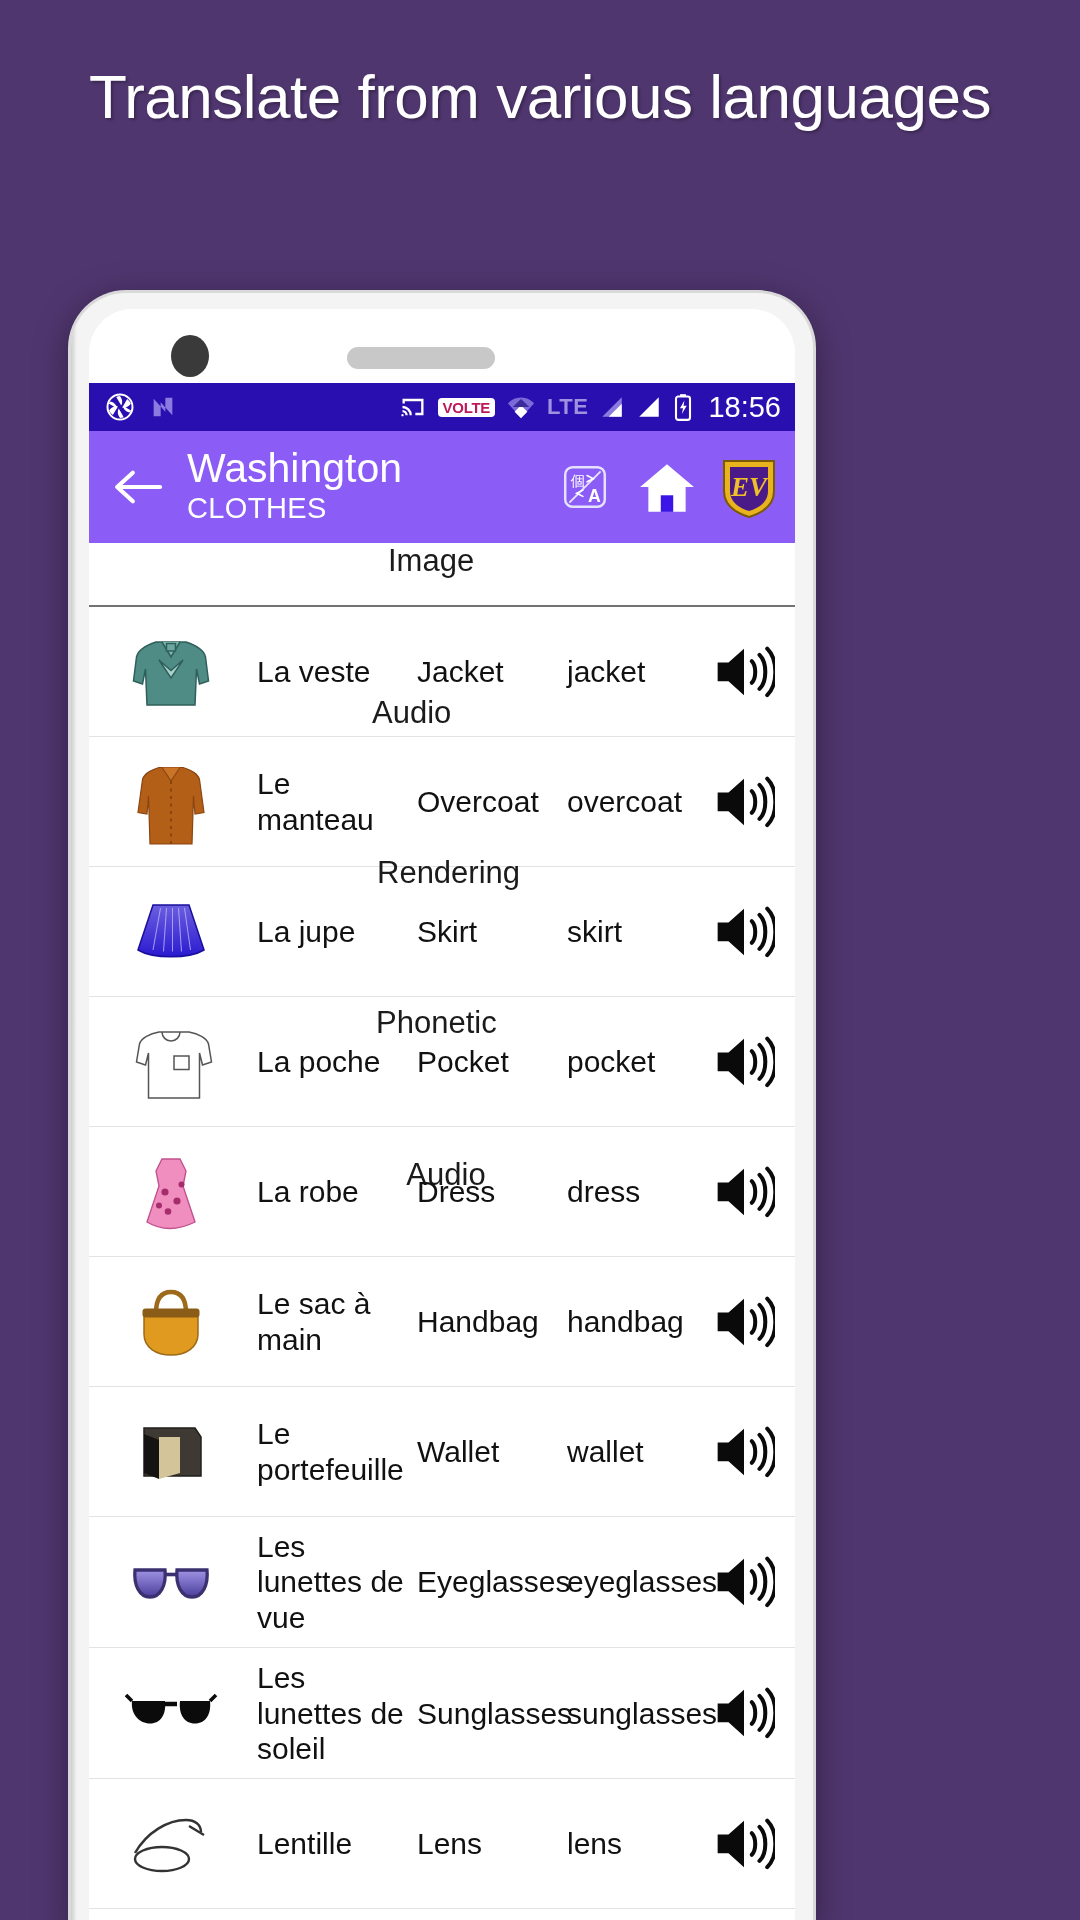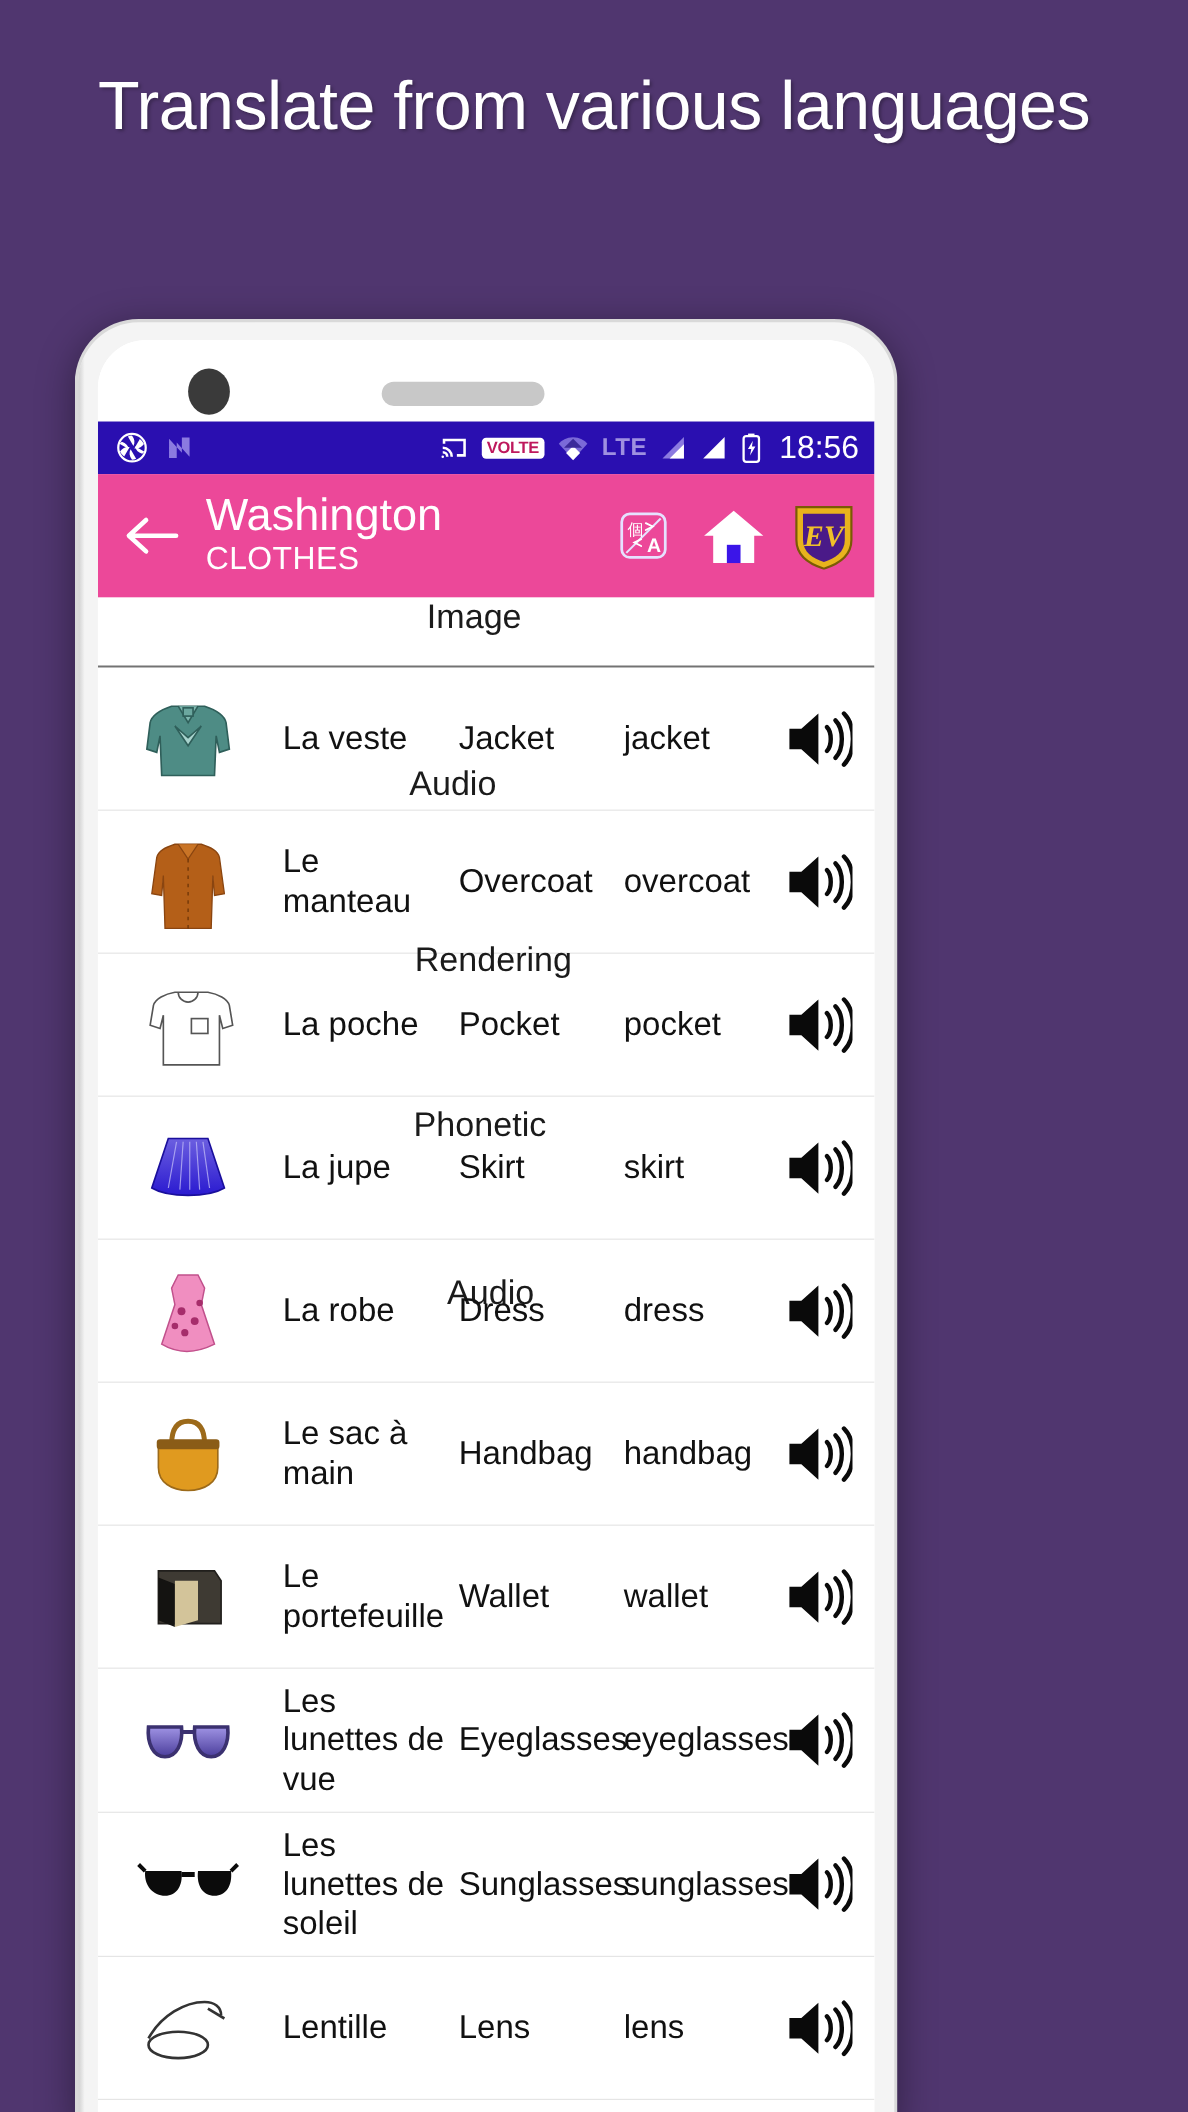--- a/index.html
+++ b/index.html
@@ -85,21 +85,21 @@
     letter-spacing:0.5px;
   }
   .sb-time{
     color:#ffffff; font-size:29px; font-weight:400;
     margin-left:4px;
   }
 
   
   .toolbar{
     height:112px;
-    background:#ec4899;
+    background:#8b5cf6;
     display:flex; align-items:center;
     padding:0 10px 0 18px;
     position:relative;
   }
   .back-arrow{
     width:62px; height:62px;
     display:flex; align-items:center; justify-content:center;
     flex:0 0 auto;
   }
   .toolbar-titles{
@@ -336,43 +336,20 @@
   <path d="M25 11c3 3 3 11 0 14" fill="none" stroke="#0a0a0a" stroke-width="2.6" stroke-linecap="round"></path>
   <path d="M30 7c5 5 5 17 0 22" fill="none" stroke="#0a0a0a" stroke-width="2.6" stroke-linecap="round"></path>
   <path d="M35 3c7 7 7 23 0 30" fill="none" stroke="#0a0a0a" stroke-width="2.6" stroke-linecap="round"></path>
 </svg></div>
 
      </div>
         </div>
         <div class="t-row">
           <div class="thumb-wrap">
         <div class="thumb"><svg viewBox="0 0 64 64">
-                <g fill="#fff" stroke="#555" stroke-width="1">
-    <path d="M24 12c-6 1-12 4-13 8l-2 12 6 2 2-8v30h34V26l2 8 6-2-2-12c-1-4-7-7-13-8z"></path>
-    <path d="M26 12a6 6 0 0012 0" fill="none"></path>
-                  <rect x="34" y="28" width="10" height="9"></rect>
-                </g>
-              </svg></div>
-     </div>
-     <div class="cell word col-word">La poche</div>
-     <div class="cell col-render">Pocket</div>
-     <div class="cell col-phon">pocket</div>
-     <div class="audio-cell">
-        <div class="speaker-btn"><svg viewBox="0 0 40 36">
-  <path d="M3 12h7L20 3v30l-10-9H3z" fill="#0a0a0a"></path>
-  <path d="M25 11c3 3 3 11 0 14" fill="none" stroke="#0a0a0a" stroke-width="2.6" stroke-linecap="round"></path>
-  <path d="M30 7c5 5 5 17 0 22" fill="none" stroke="#0a0a0a" stroke-width="2.6" stroke-linecap="round"></path>
-  <path d="M35 3c7 7 7 23 0 30" fill="none" stroke="#0a0a0a" stroke-width="2.6" stroke-linecap="round"></path>
-</svg></div>
-
-     </div>
-        </div>
-        <div class="t-row">
-          <div class="thumb-wrap">
-        <div class="thumb"><svg viewBox="0 0 64 64">
                 <defs>
                   <linearGradient id="skg" x1="0" y1="0" x2="0" y2="1">
     <stop offset="0" stop-color="#6c5fe0"></stop>
                     <stop offset="1" stop-color="#2a1ad0"></stop>
                   </linearGradient>
                 </defs>
     <path d="M20 14h24l10 30c-10 6-34 6-44 0z" fill="url(#skg)" stroke="#1a0f9c" stroke-width="1"></path>
     <g stroke="#bcb6f5" stroke-width=".7" opacity=".8">
                   <path d="M25 16L20 44"></path>
                   <path d="M29 16l-2 29"></path>
@@ -391,20 +368,43 @@
   <path d="M25 11c3 3 3 11 0 14" fill="none" stroke="#0a0a0a" stroke-width="2.6" stroke-linecap="round"></path>
   <path d="M30 7c5 5 5 17 0 22" fill="none" stroke="#0a0a0a" stroke-width="2.6" stroke-linecap="round"></path>
   <path d="M35 3c7 7 7 23 0 30" fill="none" stroke="#0a0a0a" stroke-width="2.6" stroke-linecap="round"></path>
 </svg></div>
 
      </div>
         </div>
         <div class="t-row">
           <div class="thumb-wrap">
         <div class="thumb"><svg viewBox="0 0 64 64">
+                <g fill="#fff" stroke="#555" stroke-width="1">
+    <path d="M24 12c-6 1-12 4-13 8l-2 12 6 2 2-8v30h34V26l2 8 6-2-2-12c-1-4-7-7-13-8z"></path>
+    <path d="M26 12a6 6 0 0012 0" fill="none"></path>
+                  <rect x="34" y="28" width="10" height="9"></rect>
+                </g>
+              </svg></div>
+     </div>
+     <div class="cell word col-word">La poche</div>
+     <div class="cell col-render">Pocket</div>
+     <div class="cell col-phon">pocket</div>
+     <div class="audio-cell">
+        <div class="speaker-btn"><svg viewBox="0 0 40 36">
+  <path d="M3 12h7L20 3v30l-10-9H3z" fill="#0a0a0a"></path>
+  <path d="M25 11c3 3 3 11 0 14" fill="none" stroke="#0a0a0a" stroke-width="2.6" stroke-linecap="round"></path>
+  <path d="M30 7c5 5 5 17 0 22" fill="none" stroke="#0a0a0a" stroke-width="2.6" stroke-linecap="round"></path>
+  <path d="M35 3c7 7 7 23 0 30" fill="none" stroke="#0a0a0a" stroke-width="2.6" stroke-linecap="round"></path>
+</svg></div>
+
+     </div>
+        </div>
+        <div class="t-row">
+          <div class="thumb-wrap">
+        <div class="thumb"><svg viewBox="0 0 64 64">
                 <g fill="#f08ec0" stroke="#c1518c" stroke-width=".9">
     <path d="M26 10h12l4 8-2 10 8 24c-12 6-22 6-32 0l8-24-2-10z"></path>
                 </g>
     <g fill="#a62d6b">
                   <circle cx="28" cy="32" r="2.4"></circle>
                   <circle cx="36" cy="38" r="2.4"></circle>
                   <circle cx="30" cy="45" r="2.2"></circle>
                   <circle cx="39" cy="27" r="2"></circle>
                   <circle cx="24" cy="41" r="2"></circle>
                 </g>

